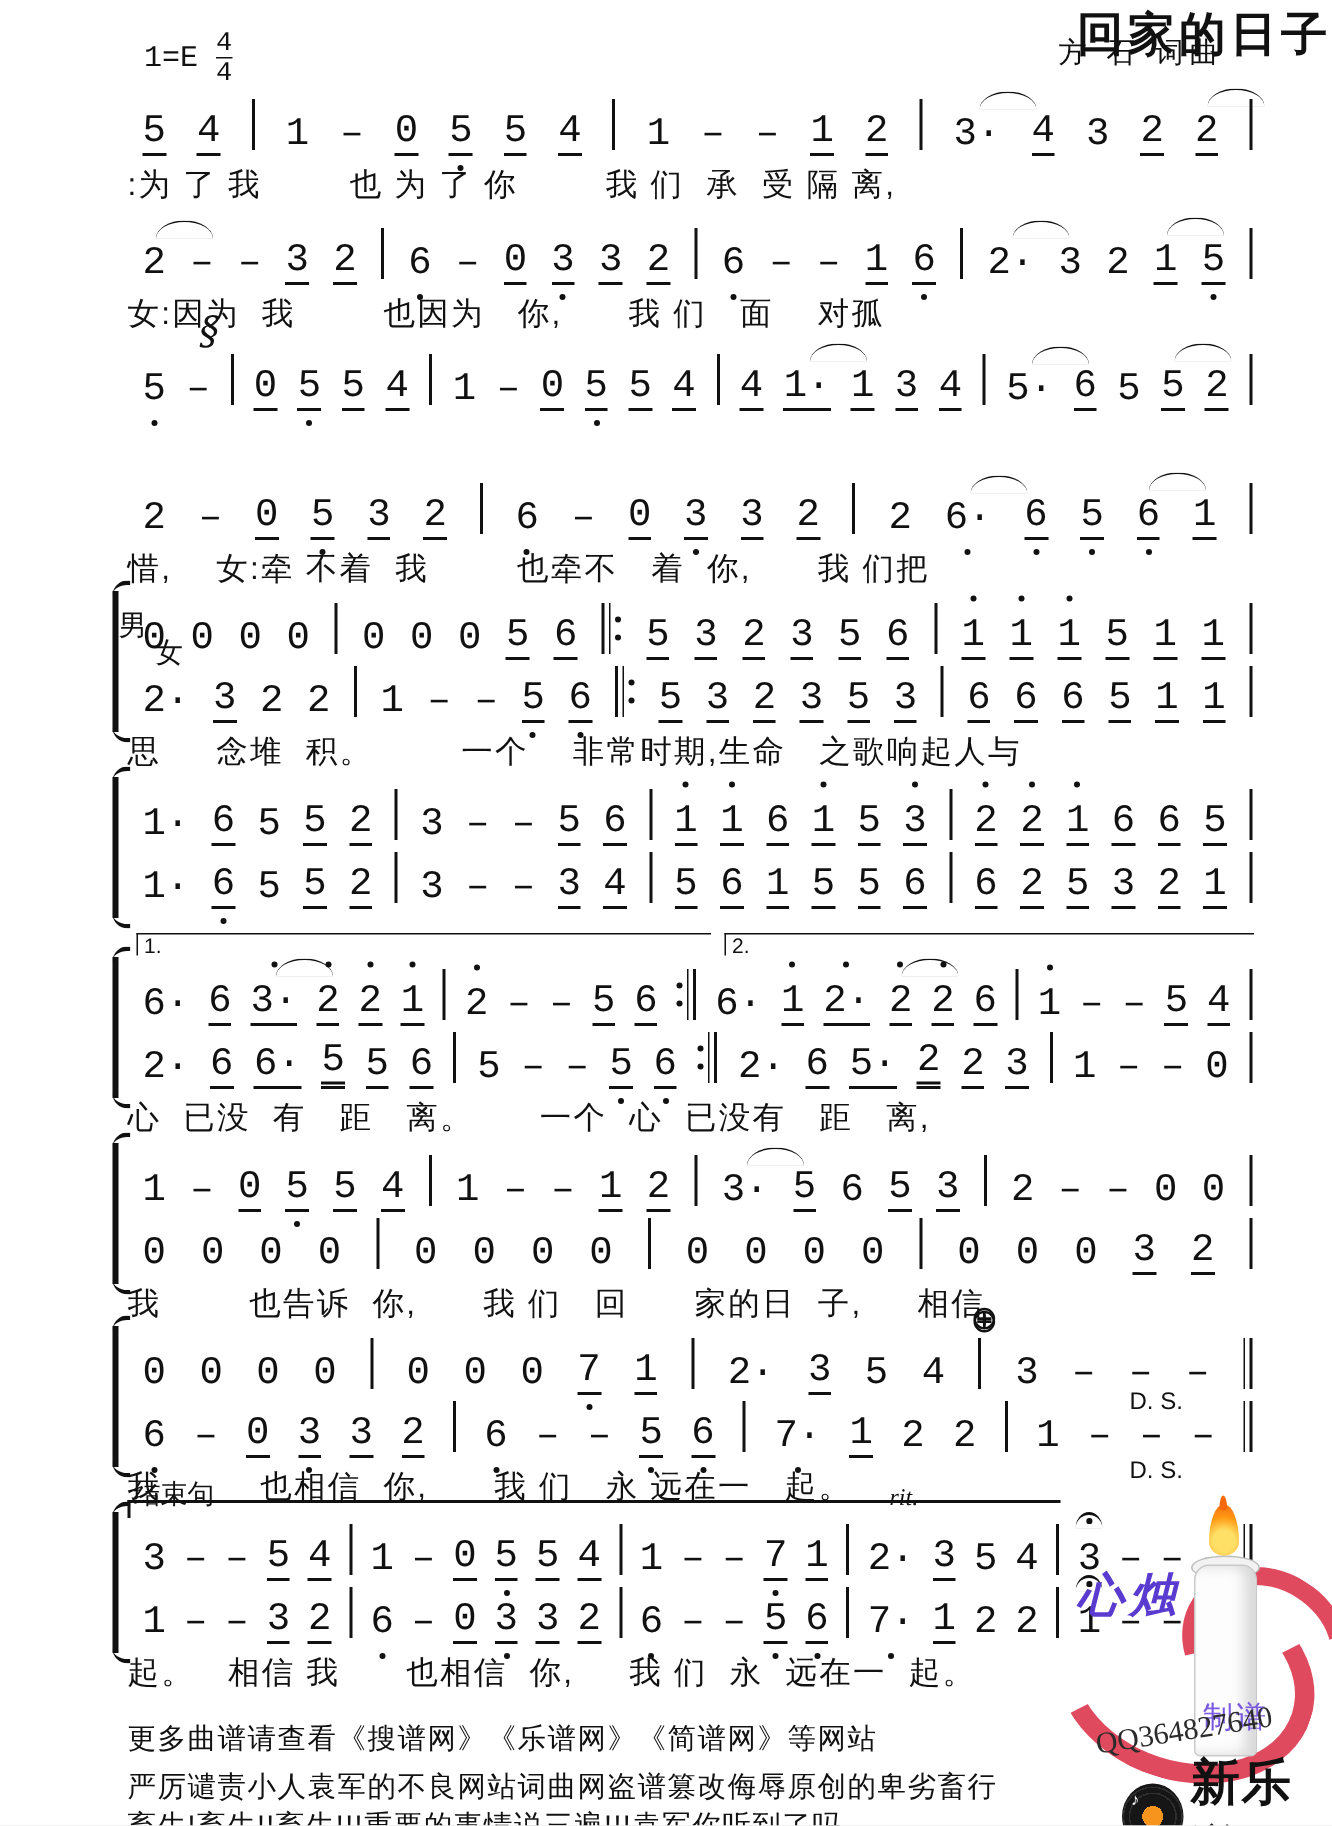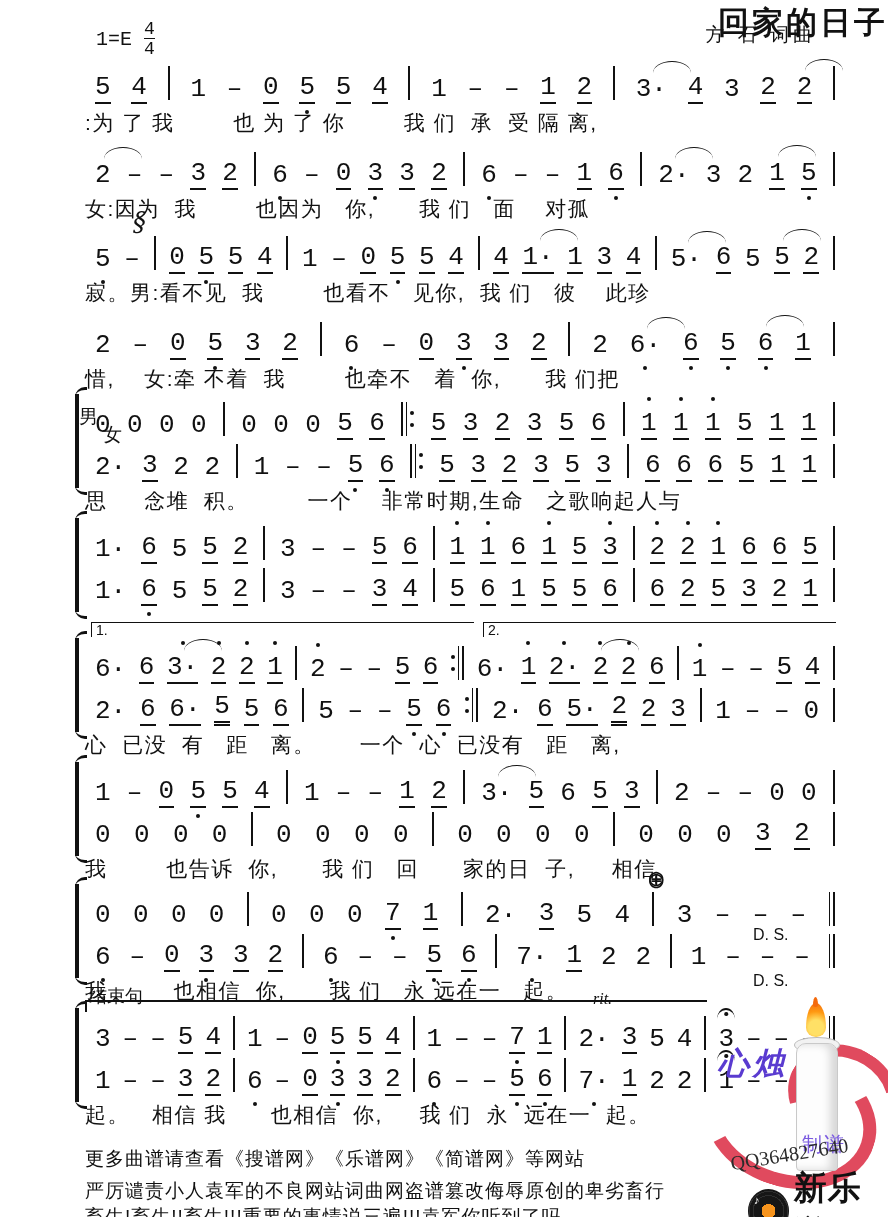--- a/index.html
+++ b/index.html
@@ -208,21 +208,20 @@
           </div>
           <div class="tok"><span class="num">5·</span><i class="arc"></i></div>
           <div class="tok"><span class="num u1">6</span></div>
           <div class="tok"><span class="num">5</span></div>
           <div class="tok"><span class="num u1">5</span><i class="arc"></i></div>
           <div class="tok"><span class="num u1">2</span></div>
           <div class="tok bartok">
             <i class="bline"></i>
           </div>
         </div>
-        <div class="lyric">寂。男:看不见  我        也看不   见你,  我 们   彼    此珍</div>
         <div class="marker segno" style="left: 38px; top: -26px;">§</div>
       </div>
       <div class="system" style="top: 318px;">
         <div class="noteline">
           <div class="tok"><span class="num">2</span></div>
           <div class="tok"><span class="num">–</span></div>
           <div class="tok"><span class="num u1">0</span></div>
           <div class="tok"><span class="num u1">5</span><i class="lodot"></i></div>
           <div class="tok"><span class="num u1">3</span></div>
           <div class="tok"><span class="num u1">2</span></div>

